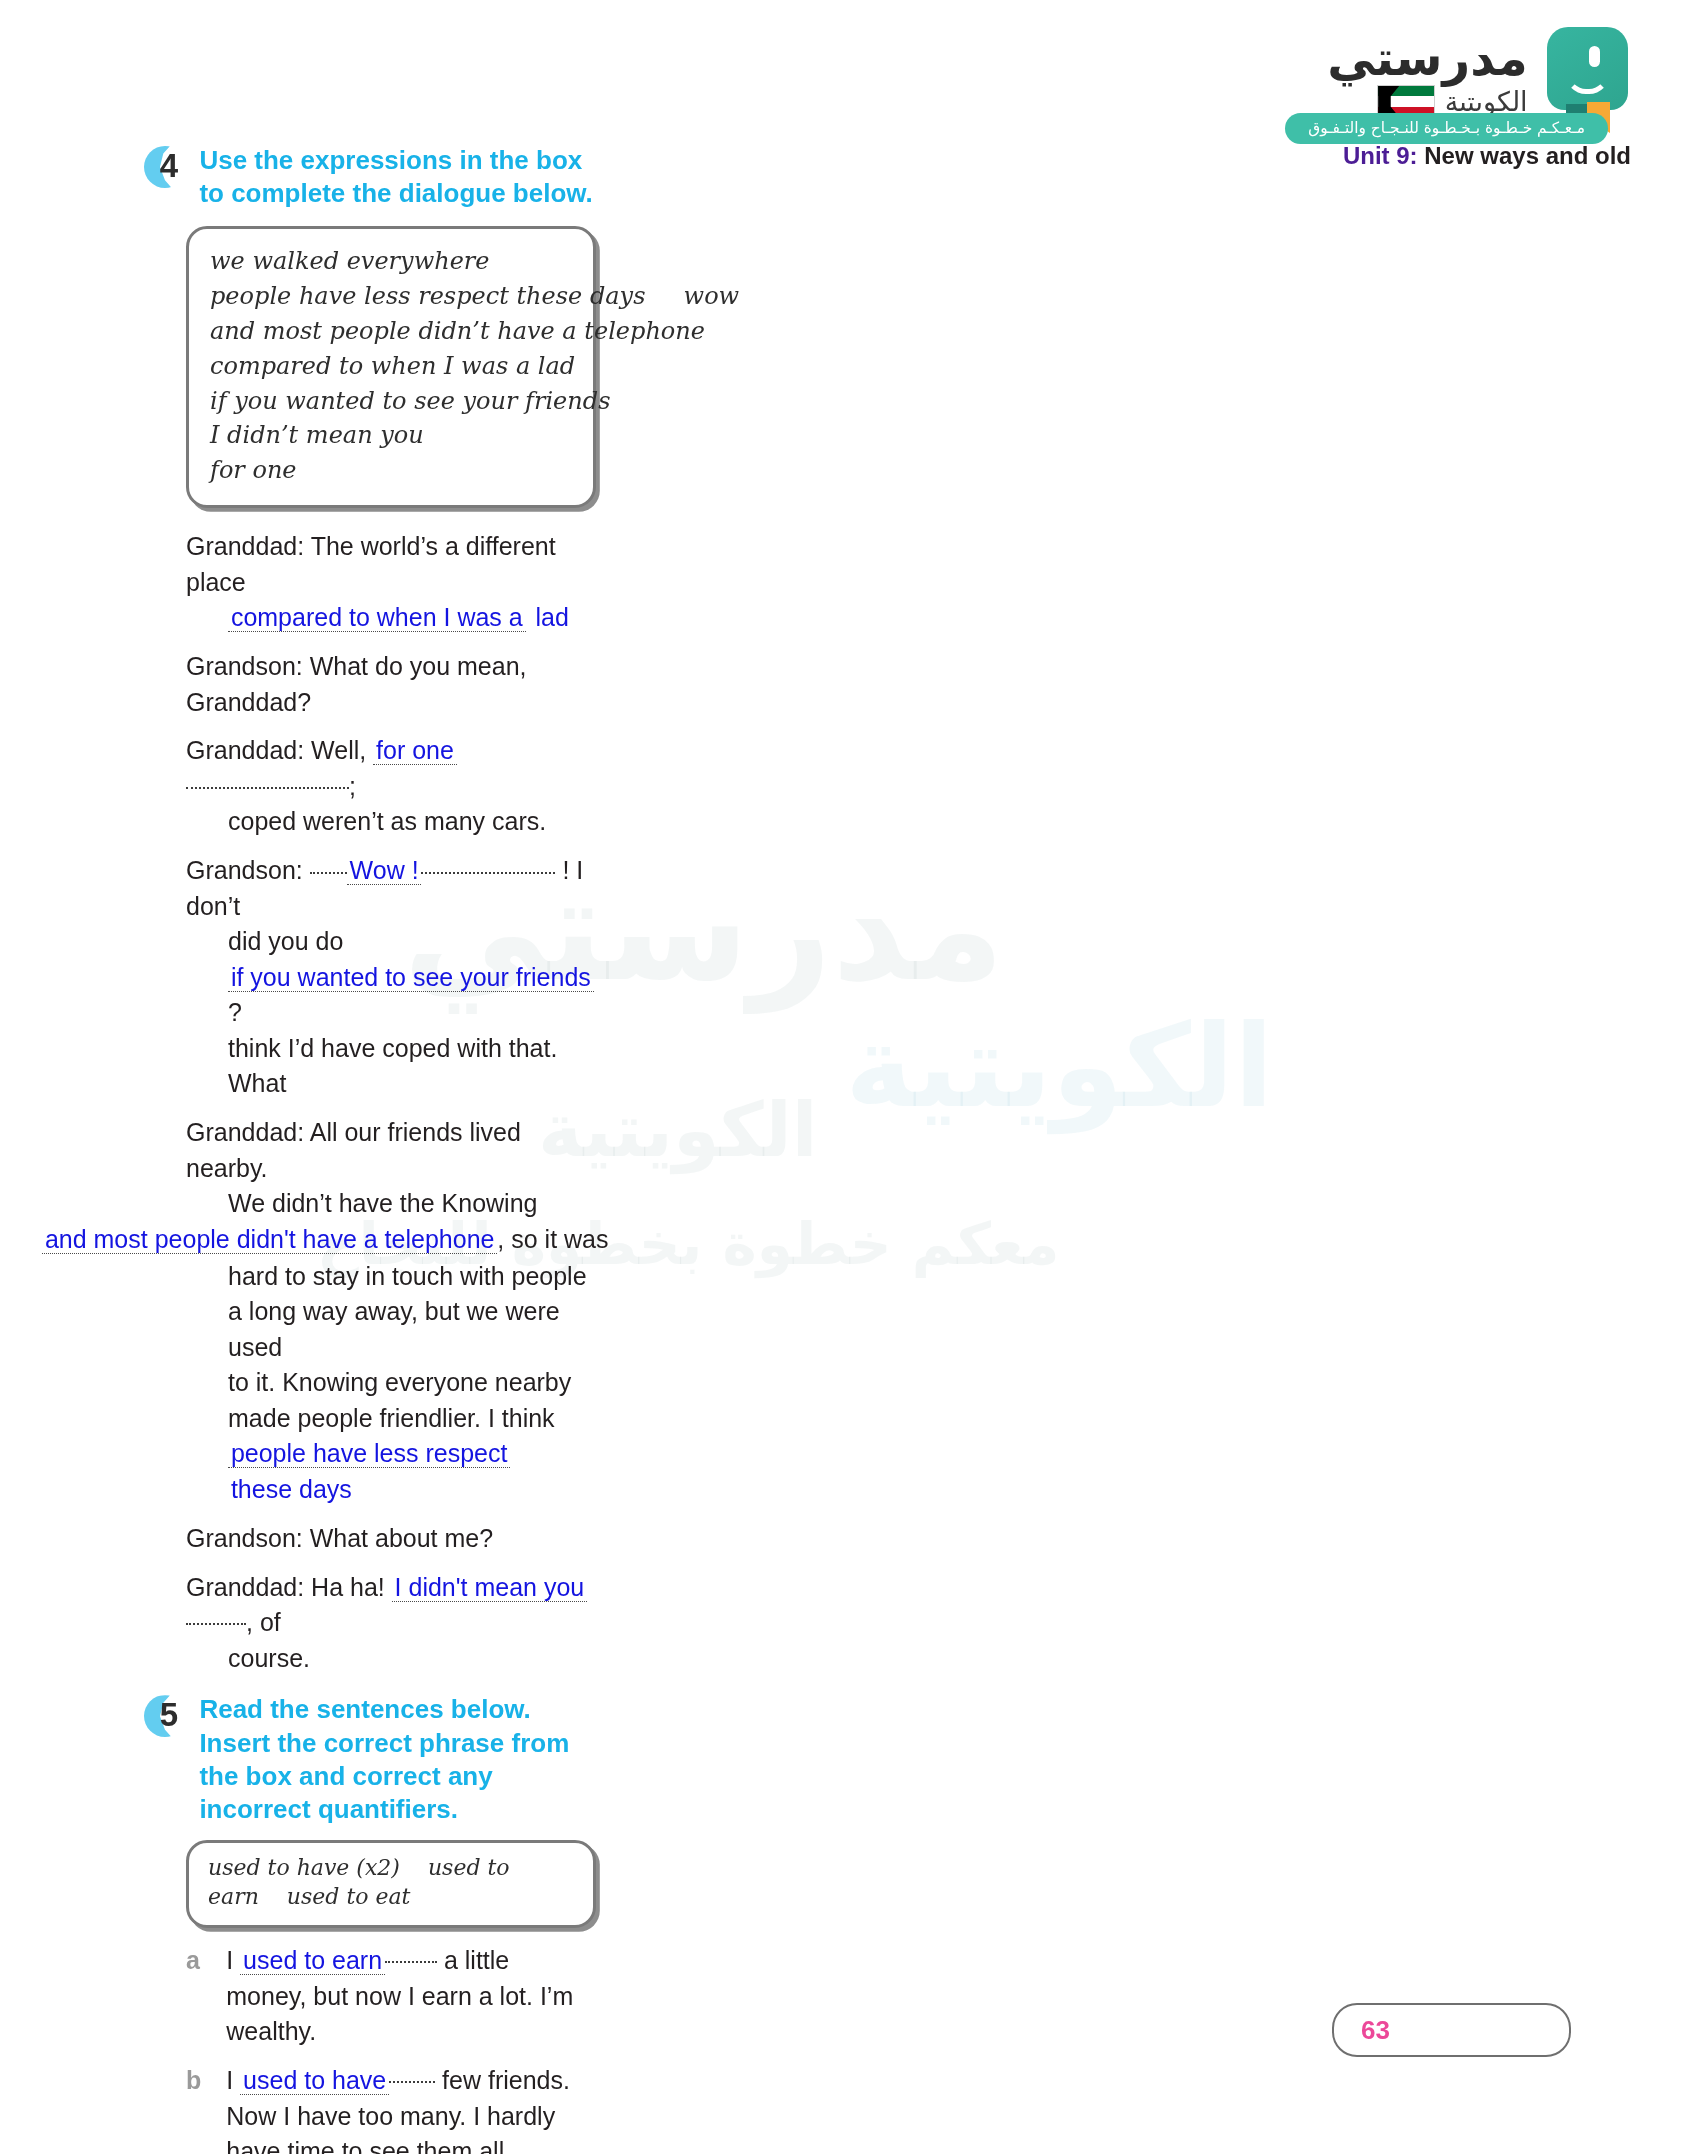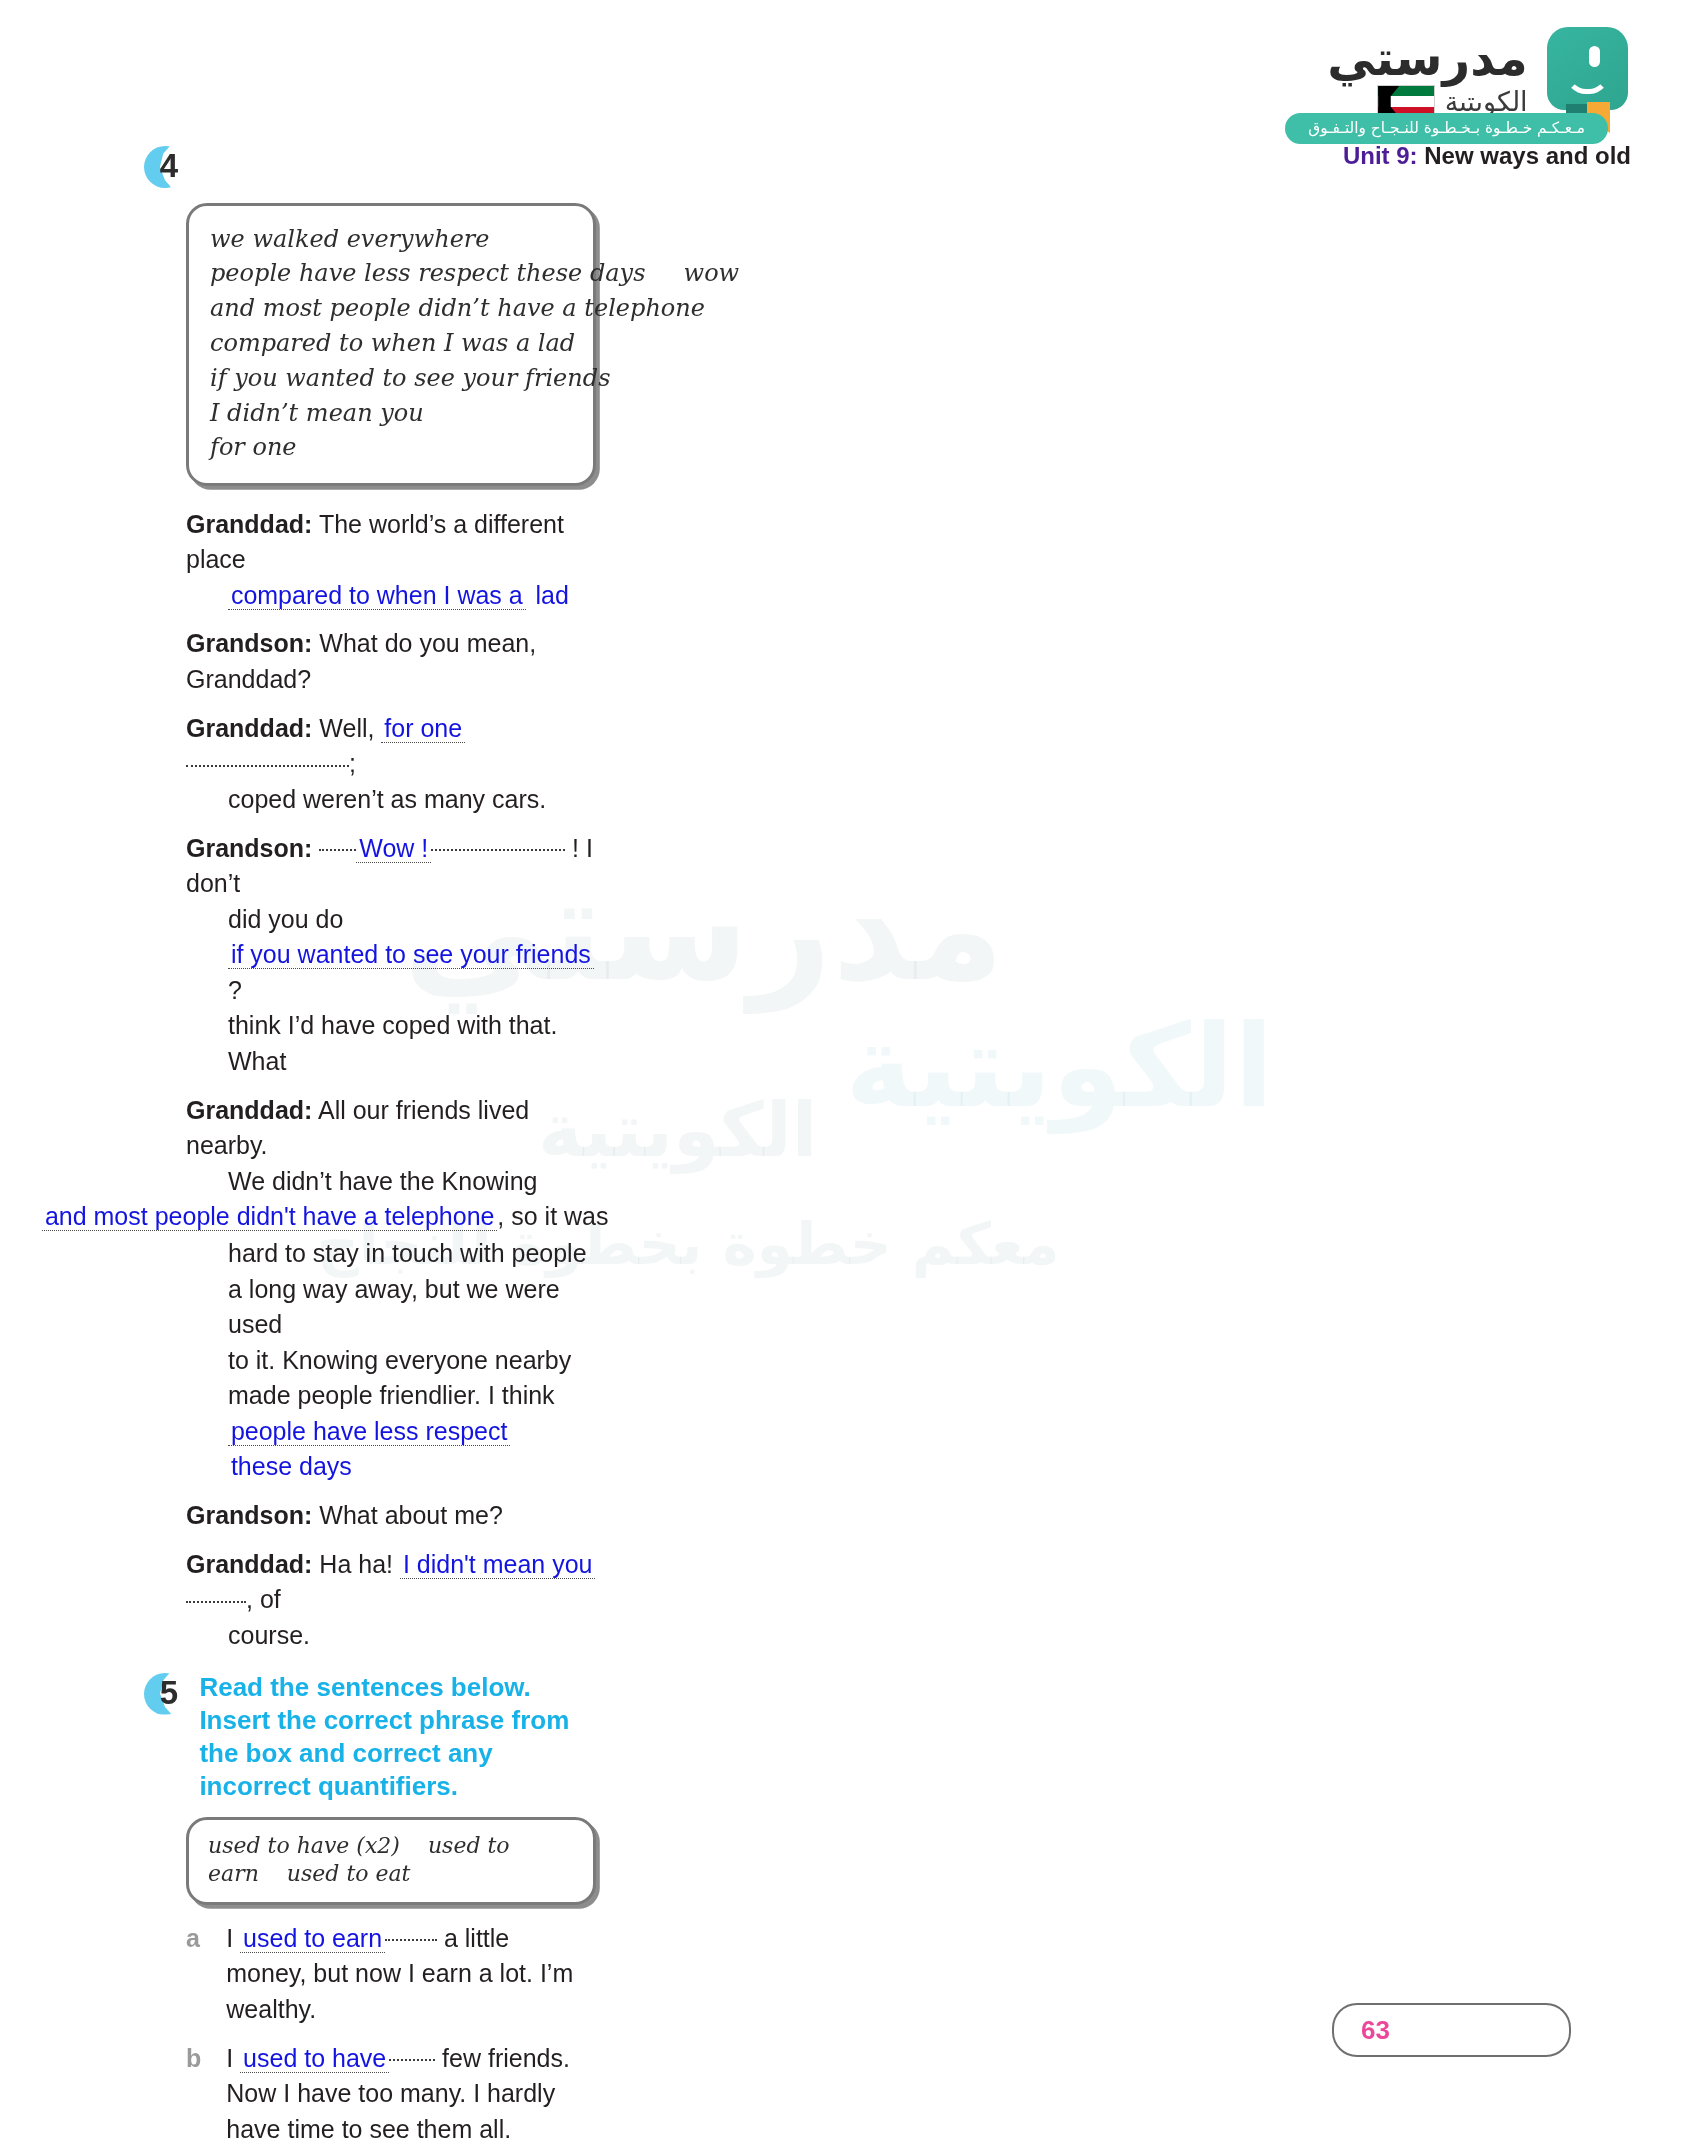--- a/index.html
+++ b/index.html
@@ -211,21 +211,21 @@
   .dialogue {
     margin-top: 21px;
     font-size: 25px;
     line-height: 1.42;
     color: #231f20;
   }
   .dlg-row {
     margin-bottom: 13.4px;
     position: relative;
   }
-  .dlg-row .spk { font-weight: bold; }
+  .dlg-row .spk { font-weight: normal; }
   .hand {
     color: #1414e0;
     font-family: "Liberation Sans", sans-serif;
     border-bottom: 1.9px dotted #4a4a4a;
     padding: 0 2.9px;
     white-space: nowrap;
   }
   .hand.noline { border-bottom: none; }
   .dots {
     display: inline-block;
@@ -339,20 +339,21 @@
 </div>
 
 <div class="col-left content">
 
   <div class="ex">
     <div class="ex-head">
       <div class="ex-num">
         <div class="blob"></div>
         <div class="digit">4</div>
       </div>
+      <div class="ex-title">Use the expressions in the box to complete the dialogue below.</div>
     </div>
 
     <div style="margin-left:42px;margin-top:15.4px;">
       <div class="wordbox">
         <div class="wb-line">we walked everywhere</div>
         <div class="wb-line">people have less respect these days     wow</div>
         <div class="wb-line">and most people didn’t have a telephone</div>
         <div class="wb-line">compared to when I was a lad</div>
         <div class="wb-line">if you wanted to see your friends</div>
         <div class="wb-line">I didn’t mean you</div>

